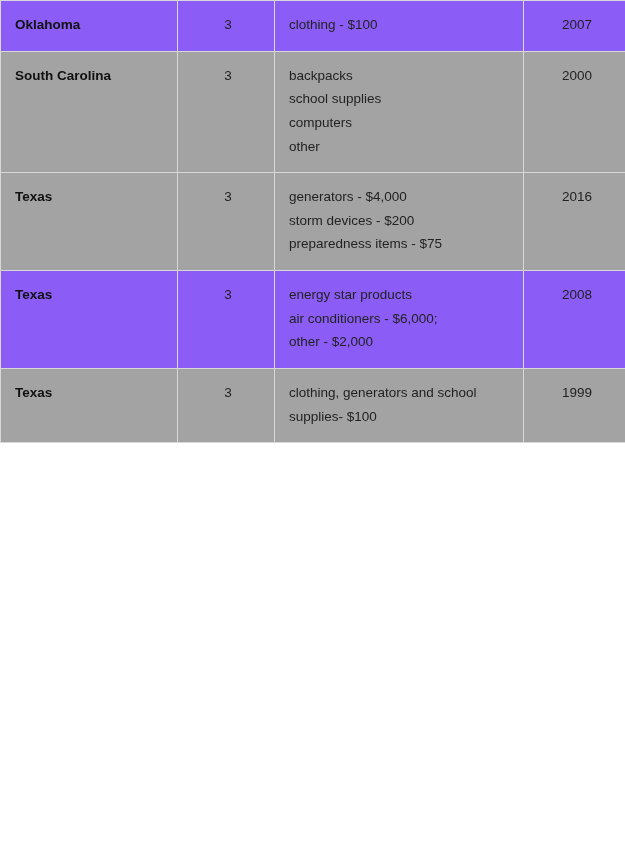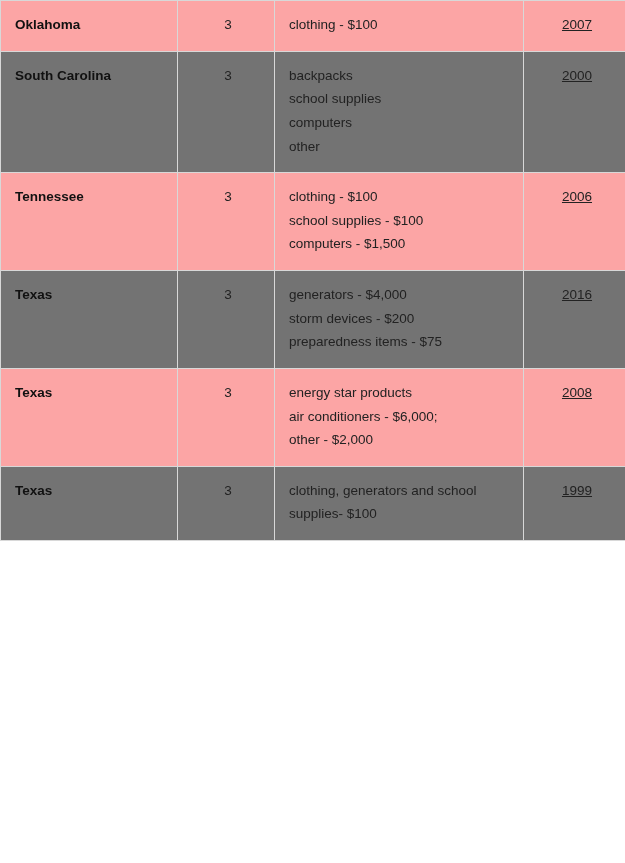--- a/index.html
+++ b/index.html
@@ -24,22 +24,22 @@
     width: 624px;
     table-layout: fixed;
     font-size: 13.5px;
   }
   table.holiday-table td {
     border: 1px solid #d8d8d8;
     vertical-align: top;
     padding: 12px 10px 14px 14px;
     line-height: 1.75;
   }
-  tr.row-white td { background: #fca5a5; }
-  tr.row-grey td { background: #737373; }
+  tr.row-white td { background: #8b5cf6; }
+  tr.row-grey td { background: #a3a3a3; }
 
   td.col-state {
     width: 152px;
     font-weight: bold;
     font-size: 13.5px;
     color: #111111;
     padding-left: 14px;
   }
   td.col-days {
     width: 72px;
@@ -49,21 +49,20 @@
   }
   td.col-items {
     width: 224px;
     margin-top: 44px;
   }
   td.col-year {
     width: 78px;
     text-align: center;
     padding-left: 0;
     padding-right: 0;
-    text-decoration: underline;
   }
   .item-line {
     display: block;
   }
 </style>
 </head>
 <body>
 
 <div class="table-wrap">
   <table class="holiday-table">
@@ -85,31 +84,20 @@
         <td class="col-items">
           <span class="item-line">backpacks</span>
           <span class="item-line">school supplies</span>
           <span class="item-line">computers</span>
           <span class="item-line">other</span>
         </td>
         <td class="col-year">2000</td>
 
       </tr>
 
-      <tr class="row-white">
-        <td class="col-state">Tennessee</td>
-        <td class="col-days">3</td>
-        <td class="col-items">
-          <span class="item-line">clothing - $100</span>
-          <span class="item-line">school supplies - $100</span>
-          <span class="item-line">computers - $1,500</span>
-        </td>
-        <td class="col-year">2006</td>
-
-      </tr>
 
       <tr class="row-grey">
         <td class="col-state">Texas</td>
         <td class="col-days">3</td>
         <td class="col-items">
           <span class="item-line">generators - $4,000</span>
           <span class="item-line">storm devices - $200</span>
           <span class="item-line">preparedness items - $75</span>
         </td>
         <td class="col-year">2016</td>

